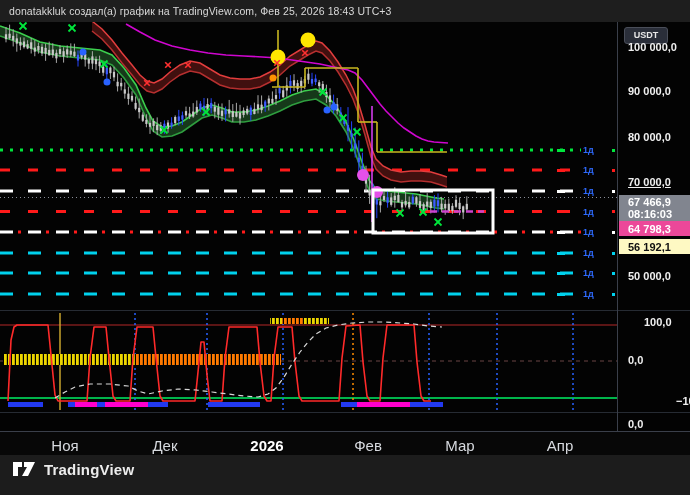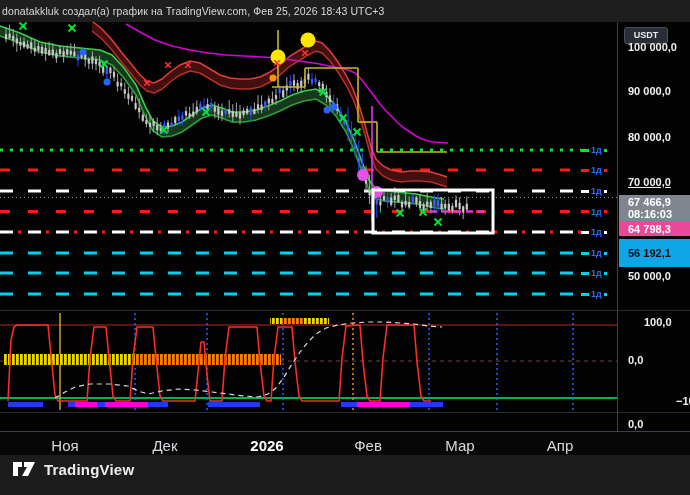--- a/index.html
+++ b/index.html
@@ -1,33 +1,33 @@
 <!DOCTYPE html>
 <html><head>
 <meta charset="utf-8">
 <style>
   html,body{margin:0;padding:0;background:#1c1c1c;}
   body{width:690px;height:495px;overflow:hidden;font-family:"Liberation Sans",sans-serif;}
   .stage{position:relative;width:690px;height:495px;background:#1c1c1c;}
   .topbar{position:absolute;top:0;left:0;width:690px;height:22px;background:#1e1e1e;
-          color:#d9d9d9;font-size:10.5px;line-height:22px;padding-left:2px;box-sizing:border-box;
+          color:#d9d9d9;font-size:10.5px;line-height:22px;padding-left:9px;box-sizing:border-box;
           letter-spacing:.1px;z-index:5;}
   #chart-bg{position:absolute;top:22px;left:0;width:690px;height:410px;background:#030303;z-index:1;}
   #time-strip{position:absolute;top:432px;left:0;width:690px;height:23px;background:#070707;z-index:1;}
   #chart-svg{position:absolute;top:0;left:0;z-index:2;cursor:crosshair;}
   .overlay{position:absolute;top:0;left:0;width:690px;height:495px;z-index:3;pointer-events:none;}
   .usdt-btn{position:absolute;left:624px;top:27px;width:42px;height:15px;background:#2a2e39;
             border:1px solid #4a4e59;border-radius:3px;color:#e8e8e8;font-size:9px;font-weight:bold;
             text-align:center;line-height:15px;pointer-events:auto;}
   .ptick{position:absolute;left:628px;color:#efefef;font-size:11px;font-weight:700;white-space:nowrap;text-align:right;}
   .badge{position:absolute;left:619px;width:71px;box-sizing:border-box;font-size:11px;font-weight:700;
          text-align:left;padding-left:9px;display:flex;flex-direction:column;justify-content:center;line-height:12px;}
   .tlabel{position:absolute;top:437px;color:#d7dadf;font-size:15px;transform:translateX(-50%);white-space:nowrap;}
   .tlabel.bold{color:#ffffff;font-weight:700;}
-  .ltag{position:absolute;left:581px;display:flex;align-items:center;gap:2px;height:12px;}
+  .ltag{position:absolute;left:557px;display:flex;align-items:center;gap:18px;height:12px;}
   .ltag .dash{width:8px;height:3px;display:inline-block;}
   .ltag .txt{font-size:9px;font-weight:700;color:#2f6bff;line-height:10px;}
   .ltag .dot{width:3px;height:3px;display:inline-block;}
   .footer{position:absolute;left:13px;top:460px;display:flex;align-items:center;gap:7px;z-index:4;}
   .footer .logo-text{color:#ececec;font-size:15px;font-weight:700;letter-spacing:.2px;}
 </style>
 </head>
 <body>
 
 <div class="stage">
@@ -414,21 +414,21 @@
       <div class="ptick" style="top: 131px;">80 000,0</div>
       <div class="ptick" style="top: 176px; text-decoration: underline;">70 000,0</div>
       <div class="ptick" style="top: 270px;">50 000,0</div>
       <div class="badge" style="top: 195px; height: 26px; background: rgb(129, 133, 143); color: rgb(255, 255, 255);">
         <div>67 466,9</div>
         <div>08:16:03</div>
       </div>
       <div class="badge" style="top: 221px; height: 15px; background: #ec4899; color: rgb(255, 255, 255);">
         <div>64 798,3</div>
       </div>
-      <div class="badge" style="top: 239px; height: 28px; background: #0ea5e9; color: rgb(16, 16, 16);">
+      <div class="badge" style="top: 239px; height: 15px; background: #fef9c3; color: rgb(16, 16, 16);">
         <div>56 192,1</div>
       </div>
       <div class="ptick" style="top: 316px; margin-left: 16px;">100,0</div>
       <div class="ptick" style="top: 354px;">0,0</div>
       <div class="ptick" style="top: 395px; margin-left: 48px;">−100,0</div>
       <div class="ptick" style="top: 418px;">0,0</div>
       <div class="tlabel" style="left: 65px;">Ноя</div>
       <div class="tlabel" style="left: 165px;">Дек</div>
       <div class="tlabel bold" style="left: 267px;">2026</div>
       <div class="tlabel" style="left: 368px;">Фев</div>

